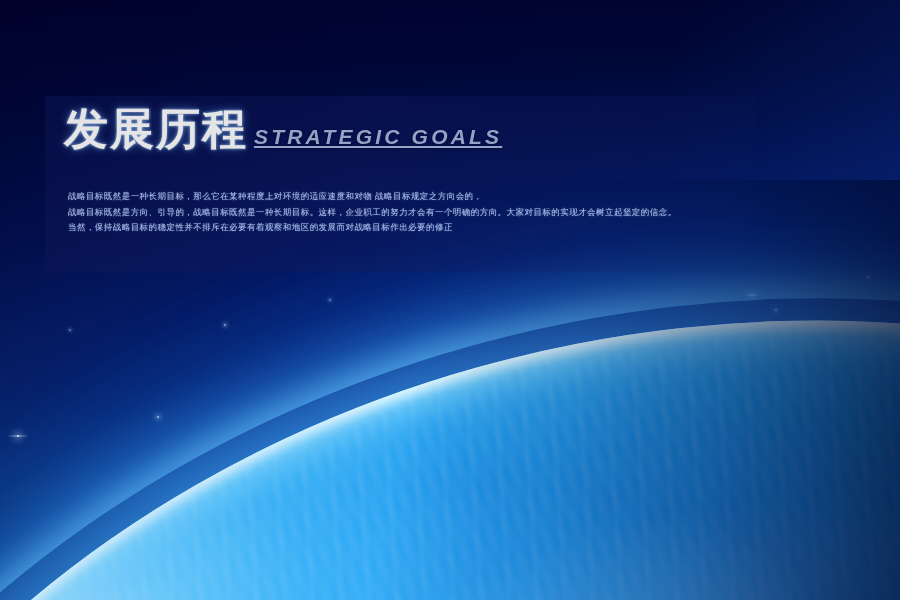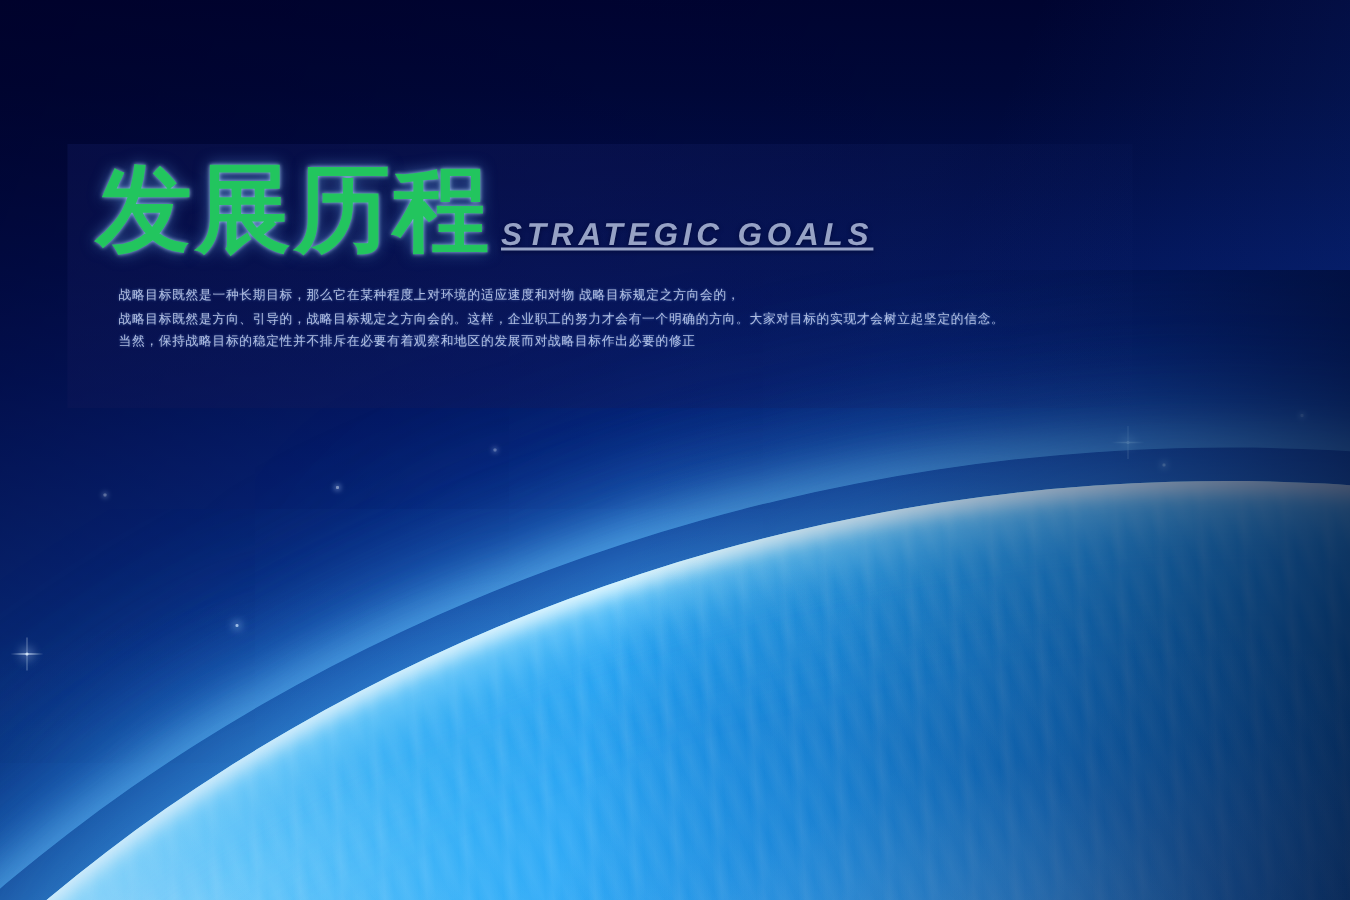--- a/index.html
+++ b/index.html
@@ -190,23 +190,23 @@
     position:absolute;
     left:64px; top:108px;
     display:flex;
     align-items:flex-end;
     gap:2px;
     white-space:nowrap;
   }
   .title-cn{
     font-family:"Liberation Serif", "DejaVu Serif", serif;
     font-weight:700;
-    font-size:64px;
+    font-size:44px;
     line-height:1;
-    color:#22c55e;
+    color:#e5e5e5;
     letter-spacing:2px;
     text-shadow:
       0 0 3px rgba(180,215,255,0.85),
       0 0 10px rgba(110,175,255,0.55),
       0 2px 4px rgba(0,10,60,0.75);
   }
   .title-en{
     font-family:"Liberation Sans", sans-serif;
     font-style:italic;
     font-weight:700;
@@ -214,21 +214,21 @@
     letter-spacing:3.2px;
     color:rgba(208,220,248,0.72);
     margin-left:4px;
     margin-bottom:3px;
     text-shadow:0 1px 3px rgba(0,8,50,0.8);
     text-decoration:underline;
   }
 
   .body-text{
     position:absolute;
-    left:79px; top:189px;
+    left:68px; top:189px;
     width:740px;
   }
   .body-line{
     font-family:"Liberation Sans", sans-serif;
     font-size:8.5px;
     line-height:15.5px;
     color:rgba(212,224,250,0.80);
     letter-spacing:.45px;
     white-space:nowrap;
     text-shadow:0 0 2px rgba(120,170,250,0.55);
@@ -271,17 +271,17 @@
 
   <div class="panel"></div>
 
   <div class="headline">
     <span class="title-cn">发展历程</span>
     <span class="title-en">STRATEGIC GOALS</span>
   </div>
 
   <div class="body-text" id="body-text">
       <div class="body-line">战略目标既然是一种长期目标，那么它在某种程度上对环境的适应速度和对物 战略目标规定之方向会的，</div>
-      <div class="body-line">战略目标既然是方向、引导的，战略目标规定之方向会的。这样，企业职工的努力才会有一个明确的方向。大家对目标的实现才会树立起坚定的信念。</div>
+      <div class="body-line">战略目标既然是方向、引导的，战略目标既然是一种长期目标。这样，企业职工的努力才会有一个明确的方向。大家对目标的实现才会树立起坚定的信念。</div>
       <div class="body-line">当然，保持战略目标的稳定性并不排斥在必要有着观察和地区的发展而对战略目标作出必要的修正</div>
     </div>
 
 </div>
 
 </body></html>

